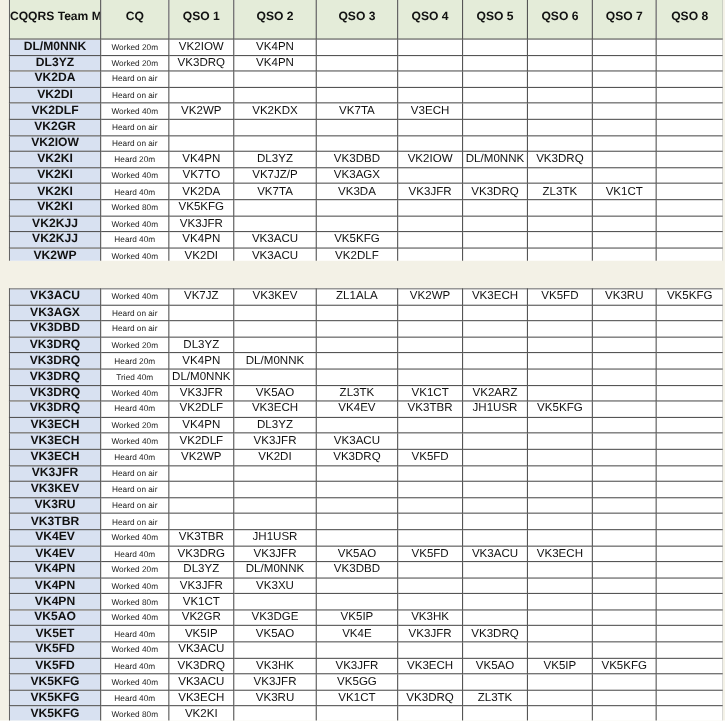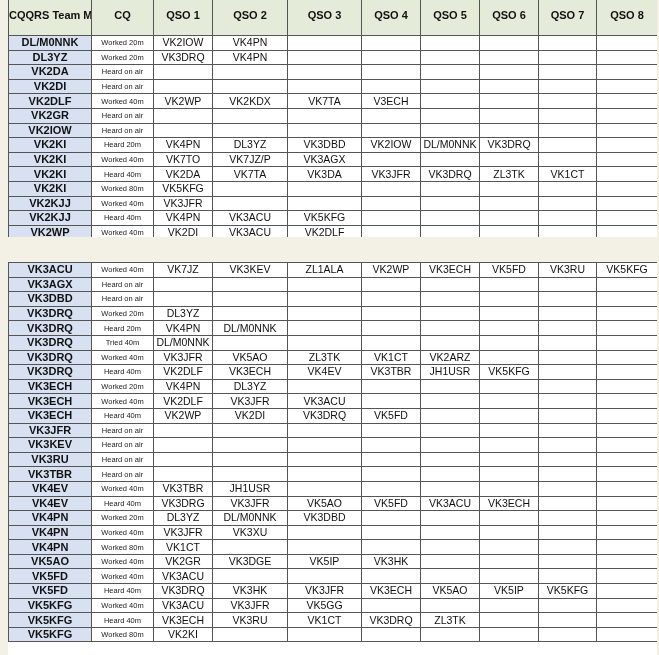--- a/index.html
+++ b/index.html
@@ -518,20 +518,32 @@
           <td>VK2GR</td>
           <td>VK3DGE</td>
           <td>VK5IP</td>
           <td>VK3HK</td>
           <td></td>
           <td></td>
           <td></td>
           <td></td>
         </tr>
         <tr>
+          <td class="member">VK5ET</td>
+          <td class="cq">Heard 40m</td>
+          <td>VK5IP</td>
+          <td>VK5AO</td>
+          <td>VK4E</td>
+          <td>VK3JFR</td>
+          <td>VK3DRQ</td>
+          <td></td>
+          <td></td>
+          <td></td>
+        </tr>
+        <tr>
           <td class="member">VK5FD</td>
           <td class="cq">Worked 40m</td>
           <td>VK3ACU</td>
           <td></td>
           <td></td>
           <td></td>
           <td></td>
           <td></td>
           <td></td>
           <td></td>

